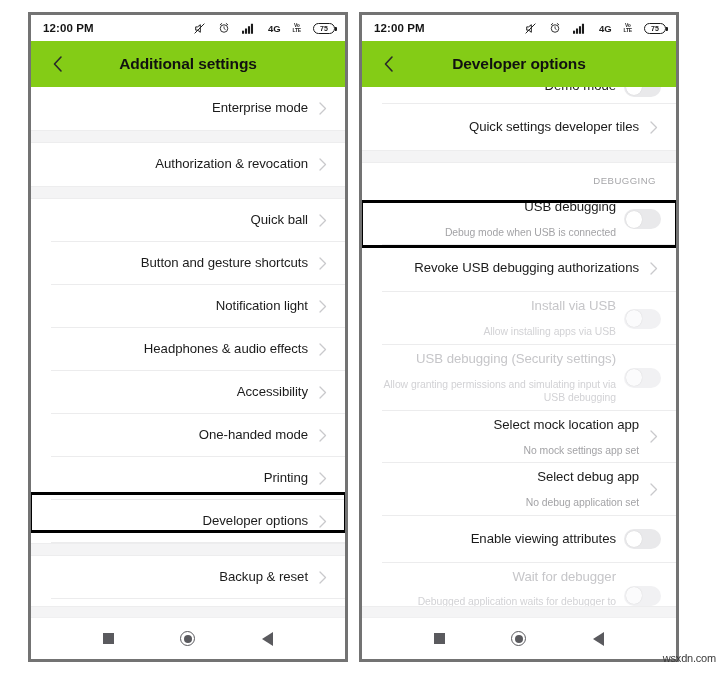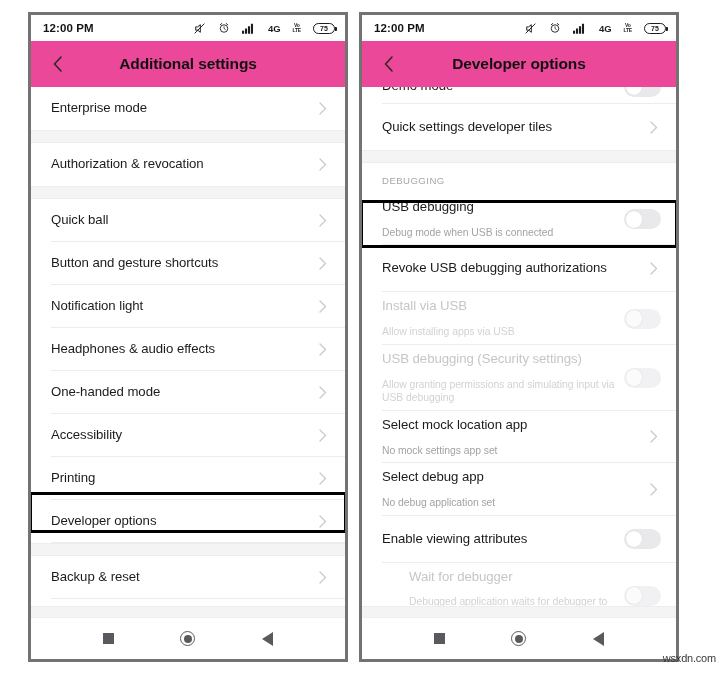--- a/index.html
+++ b/index.html
@@ -106,21 +106,21 @@
     border-radius: 0 1px 1px 0;
   }
 
   
   .appbar {
     height: 46px;
     flex: 0 0 46px;
     display: flex;
     align-items: center;
     position: relative;
-    background: #ec4899;
+    background: #84cc16;
   }
   .back-btn {
     position: absolute;
     left: 16px;
     top: 50%;
     transform: translateY(-50%);
     width: 22px;
     height: 22px;
     display: flex;
     align-items: center;
@@ -135,20 +135,21 @@
     color: #111111;
     letter-spacing: -0.1px;
   }
 
   
   .list {
     flex: 1 1 auto;
     overflow: hidden;
     background: #f9a8d4;
     position: relative;
+    text-align: right;
   }
   .group-gap {
     height: 11px;
     background: #f4f4f5;
     border-top: 1px solid #ededee;
     border-bottom: 1px solid #ededee;
   }
   .row {
     position: relative;
     display: flex;
@@ -435,32 +436,32 @@
         </div>
         <div class="chev">
           <svg width="8" height="13" viewBox="0 0 8 13">
               <path d="M1 1l5.5 5.5L1 12" fill="none" stroke="#c9c9cc" stroke-width="1.3" stroke-linecap="round" stroke-linejoin="round"></path>
             </svg>
         </div>
       </div>
 
       <div class="row divider">
         <div class="row-texts">
+          <div class="row-title">Accessibility</div>
+        </div>
+        <div class="chev">
+          <svg width="8" height="13" viewBox="0 0 8 13">
+              <path d="M1 1l5.5 5.5L1 12" fill="none" stroke="#c9c9cc" stroke-width="1.3" stroke-linecap="round" stroke-linejoin="round"></path>
+            </svg>
+        </div>
+      </div>
+
+      <div class="row divider">
+        <div class="row-texts">
           <div class="row-title">One-handed mode</div>
-        </div>
-        <div class="chev">
-          <svg width="8" height="13" viewBox="0 0 8 13">
-              <path d="M1 1l5.5 5.5L1 12" fill="none" stroke="#c9c9cc" stroke-width="1.3" stroke-linecap="round" stroke-linejoin="round"></path>
-            </svg>
-        </div>
-      </div>
-
-      <div class="row divider">
-        <div class="row-texts">
-          <div class="row-title">Accessibility</div>
         </div>
         <div class="chev">
           <svg width="8" height="13" viewBox="0 0 8 13">
               <path d="M1 1l5.5 5.5L1 12" fill="none" stroke="#c9c9cc" stroke-width="1.3" stroke-linecap="round" stroke-linejoin="round"></path>
             </svg>
         </div>
       </div>
 
       <div class="row divider">
         <div class="row-texts">

